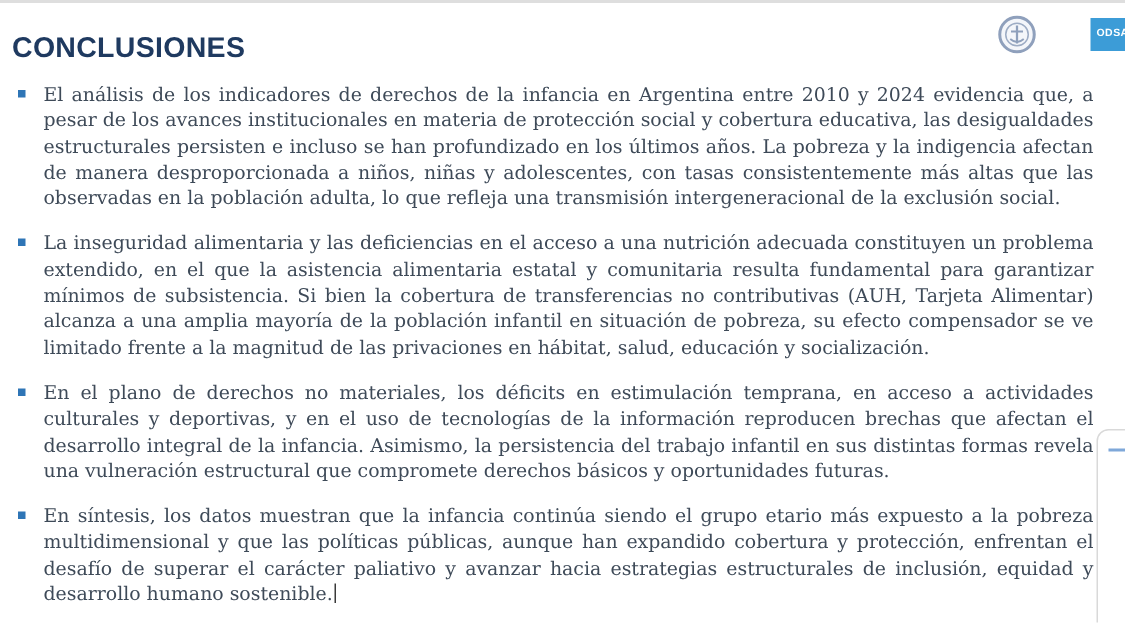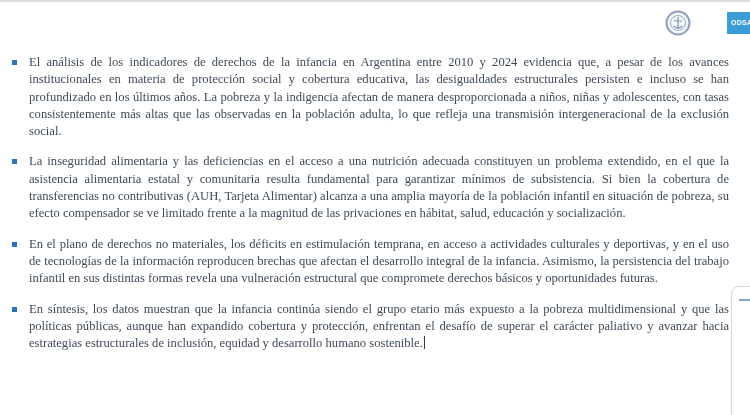--- a/index.html
+++ b/index.html
@@ -46,21 +46,20 @@
     list-style:none;
   }
   .bullet-list li{
     position:relative;
     padding-left:19px;
     margin-bottom:13px;
     text-align:justify;
     font-size:12.6px;
     line-height:17.3px;
     color:var(--body-color);
-    font-family:Liberation Serif, serif;
   }
   .bullet-sq{
     position:absolute;left:2px;top:6px;
     width:5px;height:5px;
     background:var(--bullet-color);
   }
   .caret{
     display:inline-block;
     width:1px;height:13px;
     background:#3a3a3a;
@@ -78,20 +77,21 @@
     position:absolute;left:7px;top:12px;
     width:16px;height:2px;
     background:var(--dash-color);
   }
 </style>
 </head>
 <body>
 
 <div class="slide">
 
+  <h1 class="title">CONCLUSIONES</h1>
 
   <span class="seal">
     <svg width="26" height="26" viewBox="0 0 26 26">
       <circle cx="13" cy="13" r="11.5" fill="#F4F6FA" stroke="#8FA0BC" stroke-width="2"></circle>
       <circle cx="13" cy="13" r="7.5" fill="none" stroke="#9DACC4" stroke-width="1"></circle>
       <line x1="13" y1="7" x2="13" y2="19" stroke="#8FA0BC" stroke-width="1.5"></line>
       <line x1="9" y1="11" x2="17" y2="11" stroke="#8FA0BC" stroke-width="1.2"></line>
       <path d="M8.5 16 Q13 20 17.5 16" fill="none" stroke="#8FA0BC" stroke-width="1.2"></path>
     </svg>
   </span>

